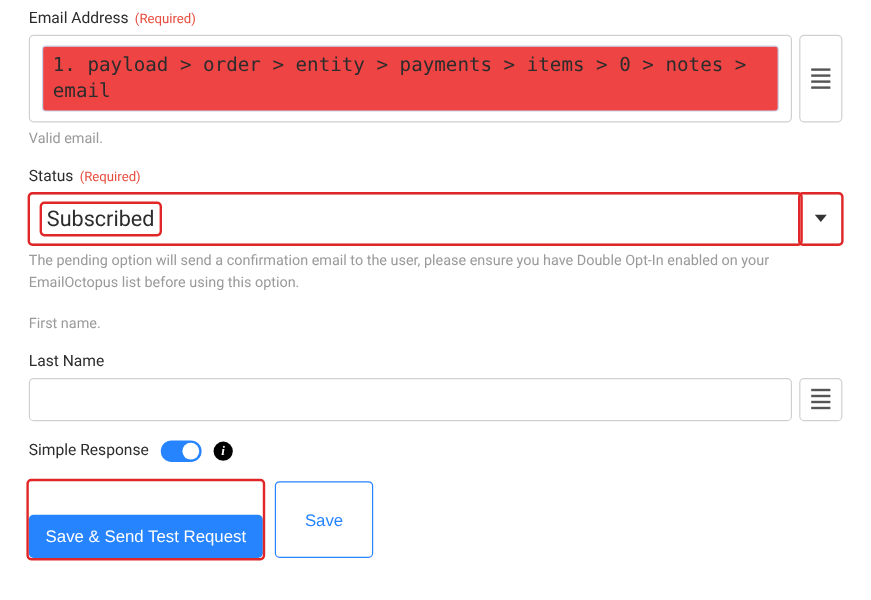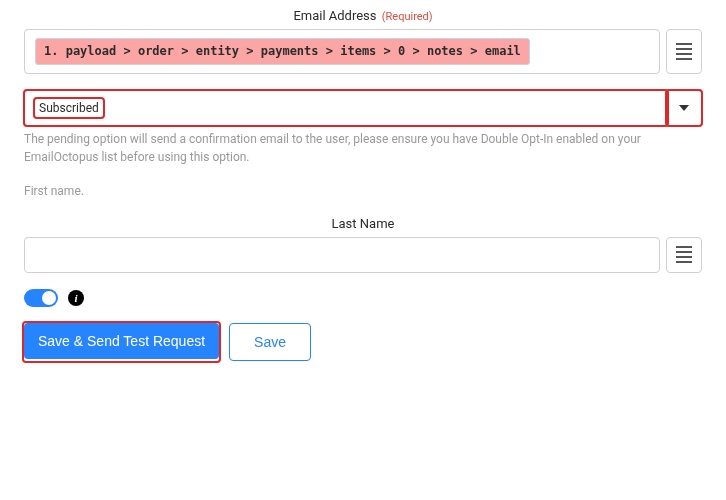--- a/index.html
+++ b/index.html
@@ -15,21 +15,20 @@
       padding: 8px 24px;
     }
     .field-group {
       margin-bottom: 16px;
     }
     .field-label {
       font-size: 13px;
       color: #2c2c2c;
       margin-bottom: 6px;
       display: block;
-      text-align: center;
     }
     .required-tag {
       color: #e74c3c;
       font-size: 11px;
       margin-left: 2px;
     }
     .input-row {
       display: flex;
       align-items: stretch;
       gap: 0;
@@ -61,30 +60,29 @@
       width: 36px;
       min-height: 36px;
       display: flex;
       align-items: center;
       justify-content: center;
       margin-left: 6px;
       background: #fff;
       cursor: pointer;
     }
     .path-pill {
-      background: #fca5a5;
+      background: #ef4444;
       border: 1px solid #c7d3e8;
       border-radius: 3px;
       padding: 4px 8px;
       font-family: Menlo, Monaco, Consolas, monospace;
-      font-size: 12px;
+      font-size: 16px;
       color: #2c2c2c;
       line-height: 1.4;
       overflow: hidden;
-      font-weight: bold;
     }
     .helper-text {
       color: #9a9a9a;
       font-size: 12px;
       margin-top: 4px;
       line-height: 1.5;
     }
     .highlight-red {
       position: relative;
     }
@@ -157,33 +155,34 @@
       gap: 10px;
     }
     .btn-primary {
       background: #2684ff;
       color: #fff;
       border: none;
       border-radius: 4px;
       padding: 10px 14px;
       font-size: 14px;
       cursor: pointer;
+      margin-top: 28px;
     }
     .btn-secondary {
       background: #fff;
       color: #2684ff;
       border: 1px solid #2684ff;
       border-radius: 4px;
       padding: 10px 24px;
       font-size: 14px;
       cursor: pointer;
       text-align: center;
     }
     .select-value {
-      font-size: 12px;
+      font-size: 18px;
     }
     .caret-wrap {
       display: flex;
       align-items: center;
       padding-left: 8px;
     }
     .highlight-wrap {
       display: inline-block;
     }
   </style>
@@ -201,23 +200,28 @@
     </div>
     <div class="icon-btn">
       <div class="hamburger">
           <span></span>
           <span></span>
           <span></span>
           <span></span>
         </div>
     </div>
   </div>
-</div>
-
-<div class="field-group">
+  <div class="helper-text">Valid email.</div>
+</div>
+
+<div class="field-group">
+  <label class="field-label">
+    <span>Status</span>
+    <span class="required-tag">(Required)</span>
+  </label>
   <div class="input-row">
     <div class="input-main select highlight-red" style="border-right:none;border-top-right-radius:0;border-bottom-right-radius:0;">
       <span class="select-value highlight-wrap highlight-red" style="padding:2px 4px;">Subscribed</span>
     </div>
     <div class="caret-wrap highlight-red" style="border:1px solid #d0d0d0;border-left:none;border-top-right-radius:4px;border-bottom-right-radius:4px;padding:0 12px;">
       <div class="caret-down"></div>
     </div>
   </div>
   <div class="helper-text">The pending option will send a confirmation email to the user, please ensure you have Double Opt-In enabled on your EmailOctopus list before using this option.</div>
 </div>
@@ -235,20 +239,21 @@
           <span></span>
           <span></span>
           <span></span>
           <span></span>
         </div>
     </div>
   </div>
 </div>
 
 <div class="toggle-row">
+  <span>Simple Response</span>
   <div class="toggle"></div>
   <div class="info-icon">i</div>
 </div>
 
 <div class="button-row">
   <span class="highlight-wrap highlight-red">
     <button class="btn-primary">Save &amp; Send Test Request</button>
   </span>
   <button class="btn-secondary">Save</button>
 </div>

